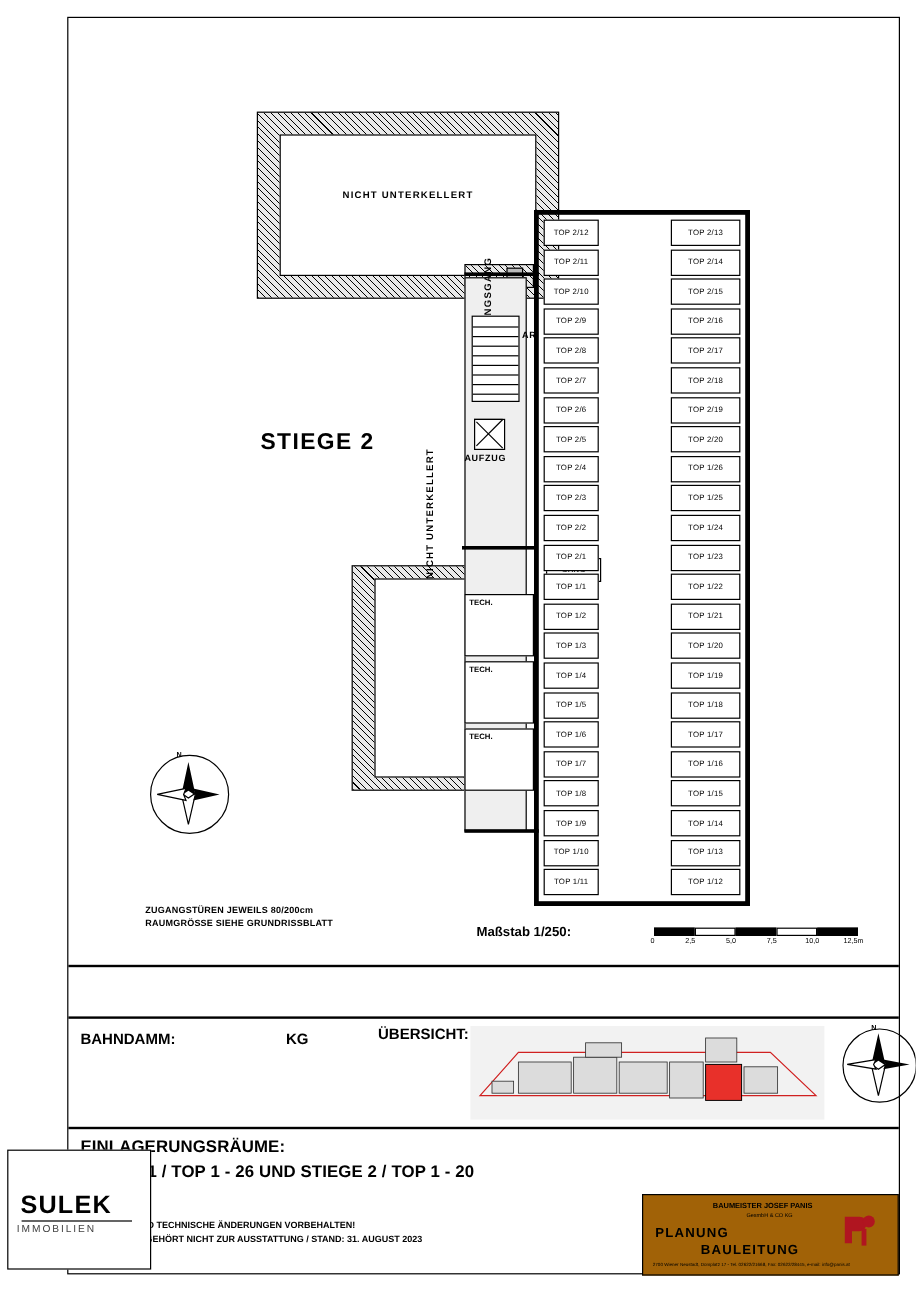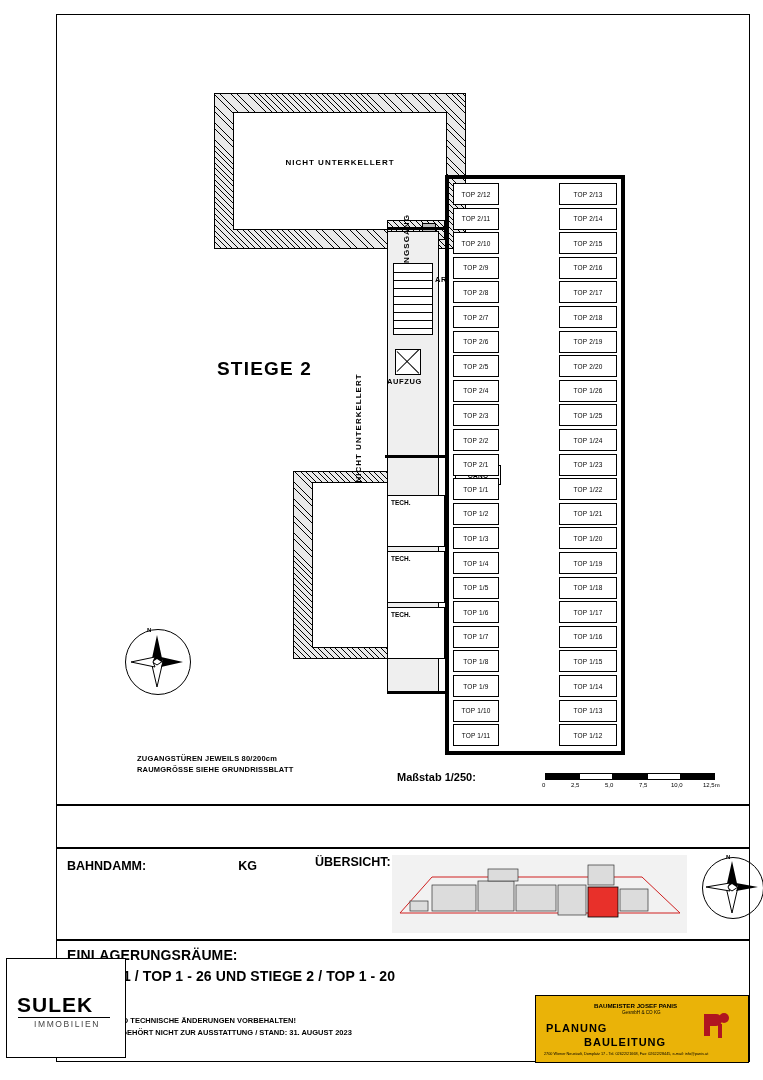--- a/index.html
+++ b/index.html
@@ -81,32 +81,32 @@
   .infoL .v{width:60px;text-align:right;}
 
   .uebersicht{position:absolute;left:258px;top:840px;font-size:12.5px;font-weight:700;}
   .minimap{position:absolute;left:335px;top:840px;width:295px;height:78px;background:#f2f2f2;border:0;}
   .compass2{position:absolute;left:645px;top:842px;width:62px;height:62px;}
   .compass2 .ring{position:absolute;left:0;top:0;width:60px;height:60px;border:1px solid #000;border-radius:50%;}
 
   .bottomtxt{position:absolute;left:10px;top:930px;width:480px;font-size:14px;font-weight:700;line-height:21px;letter-spacing:.1px;}
   .disclaim{position:absolute;left:10px;top:1000px;width:470px;font-size:7.5px;font-weight:700;line-height:12px;}
 
-  .archbox{position:absolute;left:478px;top:980px;width:212px;height:66px;border:1.2px solid #000;background:#eab308;}
+  .archbox{position:absolute;left:478px;top:980px;width:212px;height:66px;border:1.2px solid #000;background:#a16207;}
   .archbox .nm{position:absolute;left:58px;top:6px;font-size:6.2px;font-weight:700;}
   .archbox .nm2{position:absolute;left:86px;top:14px;font-size:4.6px;}
   .archbox .pl{position:absolute;left:10px;top:26px;font-size:11px;font-weight:700;letter-spacing:1px;}
   .archbox .bl{position:absolute;left:48px;top:40px;font-size:11px;font-weight:700;letter-spacing:1px;}
   .archbox .addr{position:absolute;left:8px;top:56px;font-size:3.8px;}
   .archbox .logo{position:absolute;right:12px;top:10px;width:40px;height:40px;}
 
   
   .sulek{position:absolute;left:6px;top:958px;width:118px;height:98px;border:1.6px solid #000;background:#fff;z-index:5;}
   .sulek .s1{position:absolute;left:10px;top:34px;font-size:21px;font-weight:700;letter-spacing:1px;}
-  .sulek .s2{position:absolute;left:27px;top:60px;font-size:8.5px;letter-spacing:1.6px;color:#444;}
+  .sulek .s2{position:absolute;left:7px;top:60px;font-size:8.5px;letter-spacing:1.6px;color:#444;}
   .sulek .ul{position:absolute;left:11px;top:58px;width:92px;height:1px;background:#000;}
 </style>
 </head>
 <body>
 
 <div class="sheet">
   <div class="frame">
 
     <div class="plan">
 
@@ -316,21 +316,21 @@
         <div class="ring"></div>
         <svg width="66" height="66" viewBox="0 0 66 66">
           <polygon points="32,6 38,34 32,30 26,34" fill="#000"></polygon>
           <polygon points="32,58 26,32 32,36 38,32" fill="#fff" stroke="#000" stroke-width="1"></polygon>
           <polygon points="6,33 30,28 28,33 30,38" fill="#fff" stroke="#000" stroke-width="1"></polygon>
           <polygon points="58,33 36,28 38,33 36,38" fill="#000"></polygon>
         </svg>
         <div class="n">N</div>
       </div>
 
-      <div class="smalltxt" style="left:80px;top:738px;">
+      <div class="smalltxt" style="left:64px;top:738px;">
         <div>ZUGANGSTÜREN JEWEILS 80/200cm</div>
         <div>RAUMGRÖSSE SIEHE GRUNDRISSBLATT</div>
       </div>
 
       <div class="scalewrap">
         <div class="scaletext">Maßstab 1/250:</div>
         <div class="bar" style="left:148px;width:34px;background:#000;"></div>
         <div class="bar" style="left:182px;width:34px;background:#fff;"></div>
         <div class="bar" style="left:216px;width:34px;background:#000;"></div>
         <div class="bar" style="left:250px;width:34px;background:#fff;"></div>

